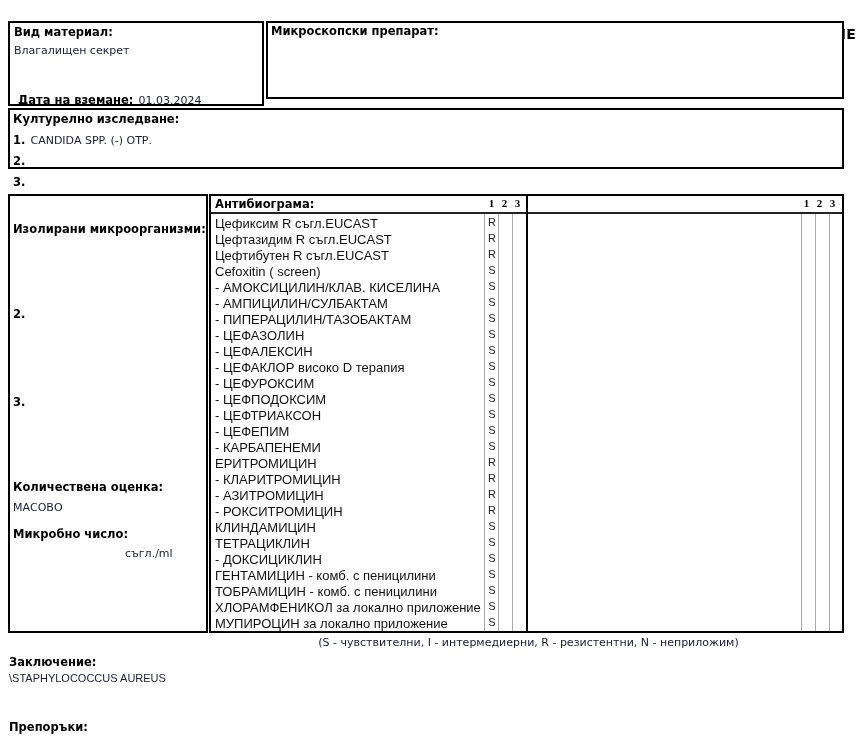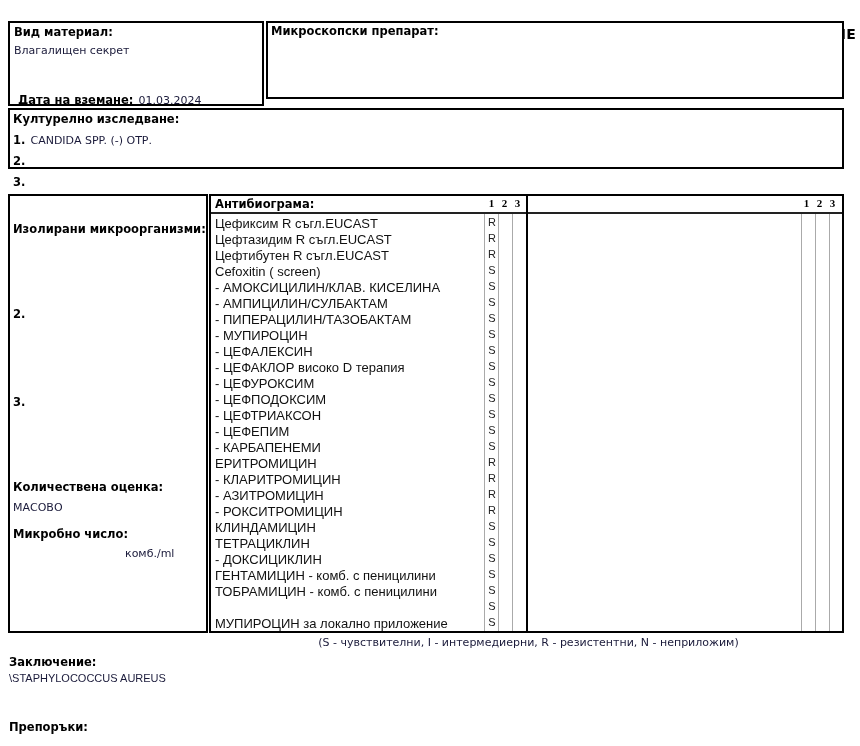--- a/index.html
+++ b/index.html
@@ -71,21 +71,21 @@
     <span class="lbl">2.</span>
     <span class="val"></span>
   </div>
   <div class="abs" style="left:3px; top:195px;">
     <span class="lbl">3.</span>
     <span class="val"></span>
   </div>
   <div class="abs lbl" style="left:3px; top:284px;">Количествена оценка:</div>
   <div class="abs val" style="left:3px; top:305px;">МАСОВО</div>
   <div class="abs lbl" style="left:3px; top:331px;">Микробно число:</div>
-  <div class="abs val" style="left:115px; top:351px;">комб./ml</div>
+  <div class="abs val" style="left:115px; top:351px;">съгл./ml</div>
 </div>
 
 <div class="ab-left">
   <div class="ab-head">
     <span class="lbl">Антибиограма:</span>
     <div class="colnums" style="left:274px;">
       <span>1</span><span>2</span><span>3</span>
     </div>
   </div>
   <div class="vline" style="left:273px;"></div>
@@ -115,21 +115,21 @@
       </div>
       <div class="row">
         <span class="name">- АМПИЦИЛИН/СУЛБАКТАМ</span>
         <span class="res">S</span>
       </div>
       <div class="row">
         <span class="name">- ПИПЕРАЦИЛИН/ТАЗОБАКТАМ</span>
         <span class="res">S</span>
       </div>
       <div class="row">
-        <span class="name">- МУПИРОЦИН</span>
+        <span class="name">- ЦЕФАЗОЛИН</span>
         <span class="res">S</span>
       </div>
       <div class="row">
         <span class="name">- ЦЕФАЛЕКСИН</span>
         <span class="res">S</span>
       </div>
       <div class="row">
         <span class="name">- ЦЕФАКЛОР високо D терапия</span>
         <span class="res">S</span>
       </div>
@@ -183,20 +183,21 @@
       </div>
       <div class="row">
         <span class="name">ГЕНТАМИЦИН - комб. с пеницилини</span>
         <span class="res">S</span>
       </div>
       <div class="row">
         <span class="name">ТОБРАМИЦИН - комб. с пеницилини</span>
         <span class="res">S</span>
       </div>
       <div class="row">
+        <span class="name">ХЛОРАМФЕНИКОЛ за локално приложение</span>
         <span class="res">S</span>
       </div>
       <div class="row">
         <span class="name">МУПИРОЦИН за локално приложение</span>
         <span class="res">S</span>
       </div>
     </div>
 </div>
 
 <div class="ab-right">

